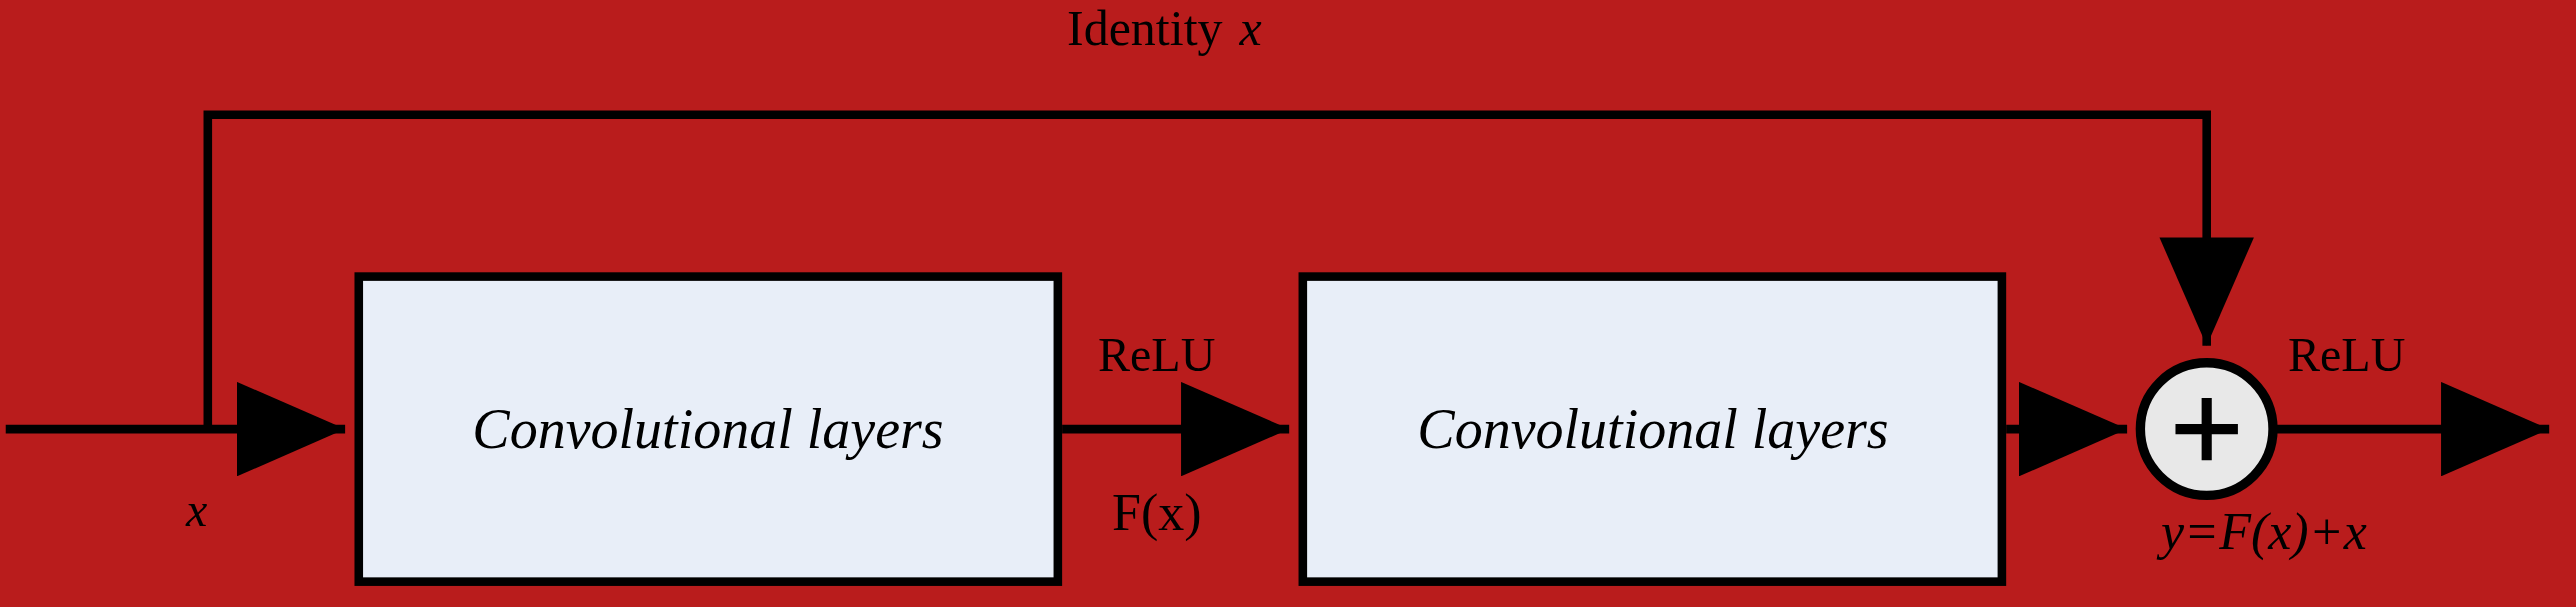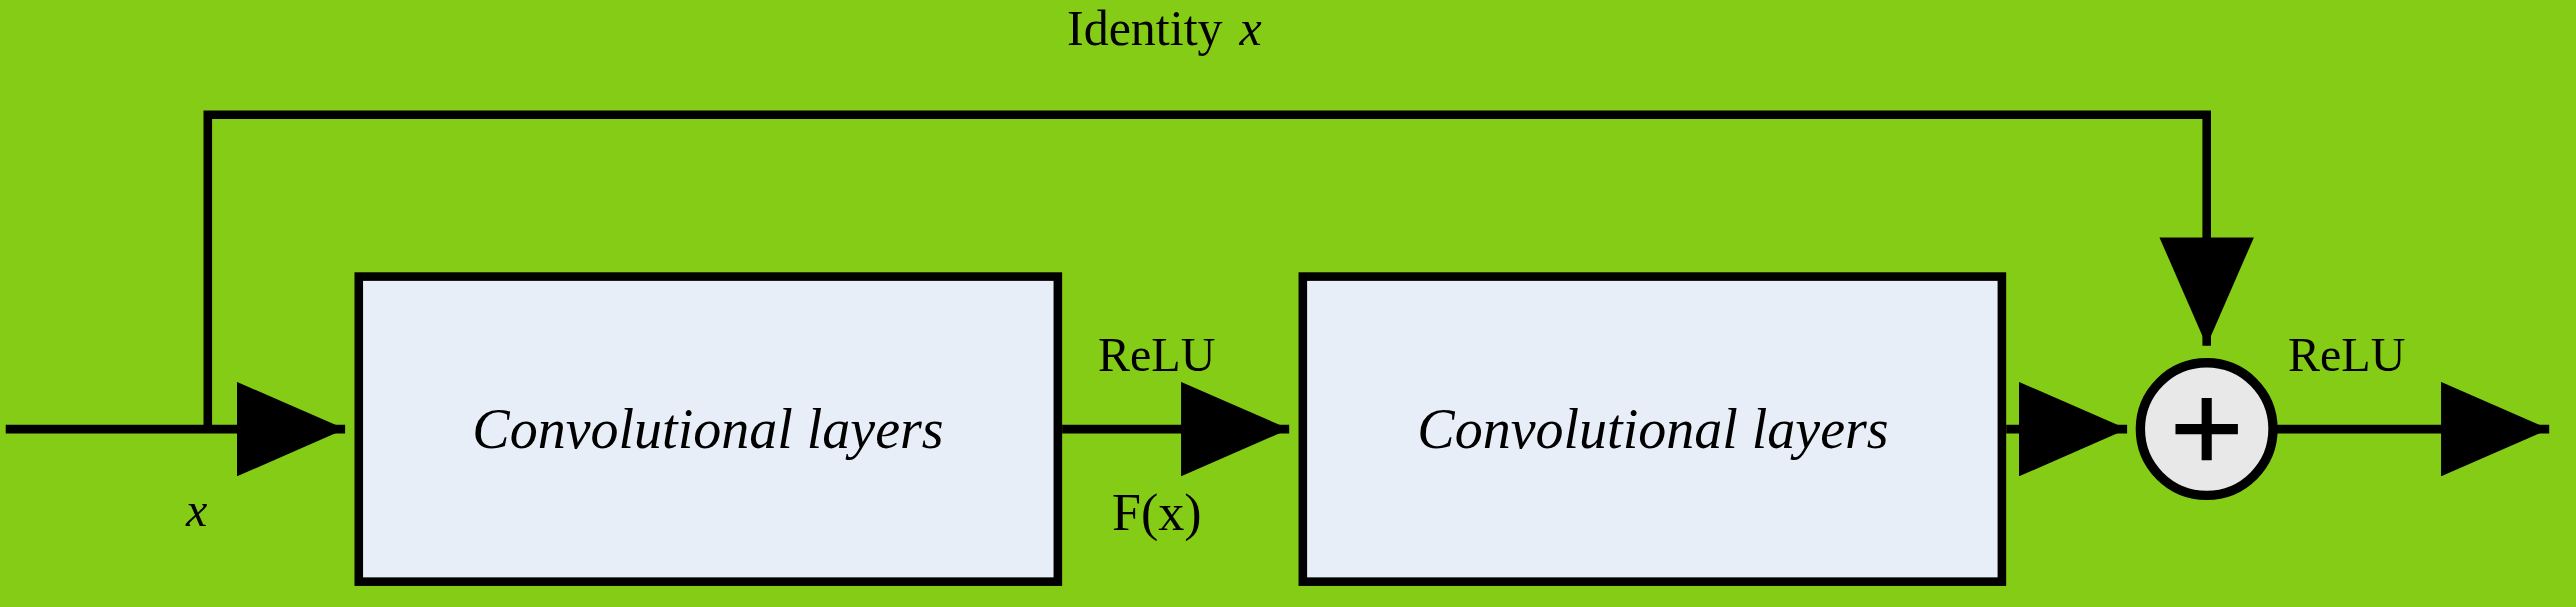--- a/index.html
+++ b/index.html
@@ -8,21 +8,21 @@
     padding: 0;
     background: #ffffff;
   }
   body {
     font-family: "Liberation Serif", "DejaVu Serif", serif;
   }
   #canvas {
     position: relative;
     width: 2576px;
     height: 607px;
-    background: #84cc16;
+    background: #b91c1c;
     overflow: hidden;
   }
   #diagram-svg {
     position: absolute;
     left: 0;
     top: 0;
     width: 2576px;
     height: 607px;
     display: block;
   }
@@ -123,15 +123,16 @@
     <span>Identity</span><span class="ital">x</span>
   </div>
 
   <div class="lbl lbl-box lbl-box-1">Convolutional layers</div>
   <div class="lbl lbl-box lbl-box-2">Convolutional layers</div>
 
   <div class="lbl lbl-relu-1">ReLU</div>
   <div class="lbl lbl-fx">F(x)</div>
   <div class="lbl lbl-x-input">x</div>
   <div class="lbl lbl-relu-2">ReLU</div>
+  <div class="lbl lbl-y-out">y=F(x)+x</div>
 
 </div>
 
 
 </body></html>

